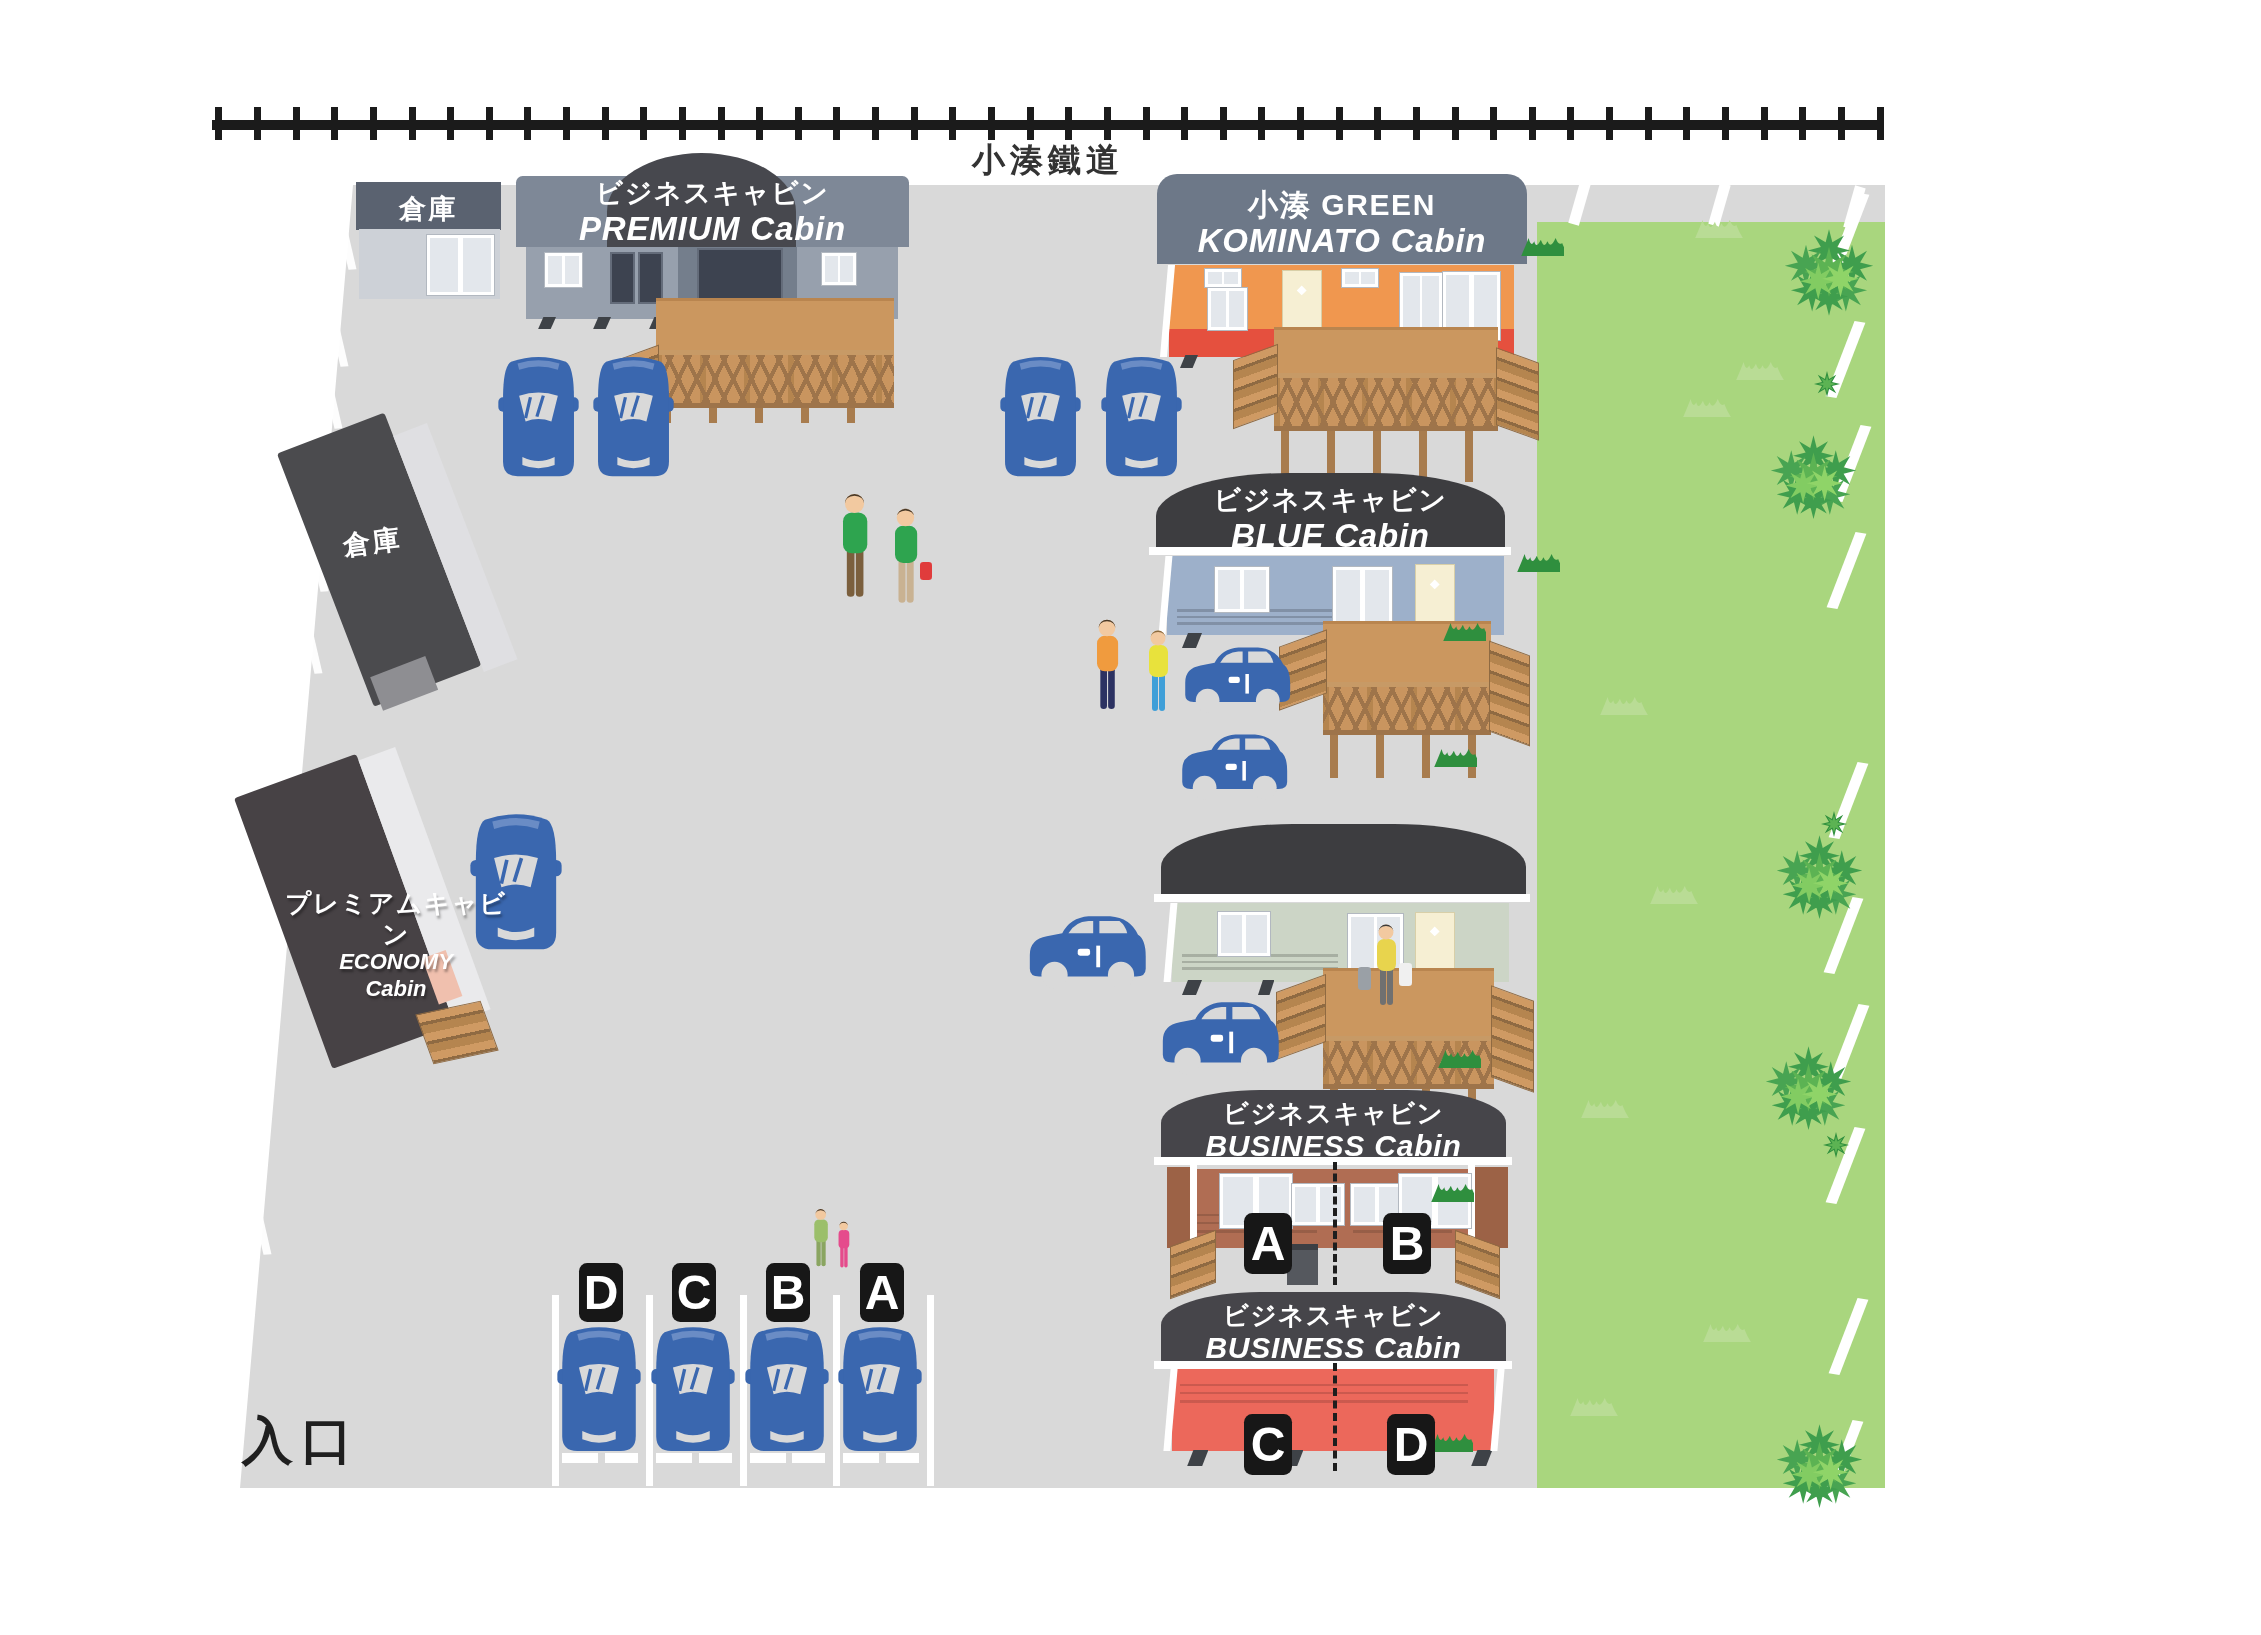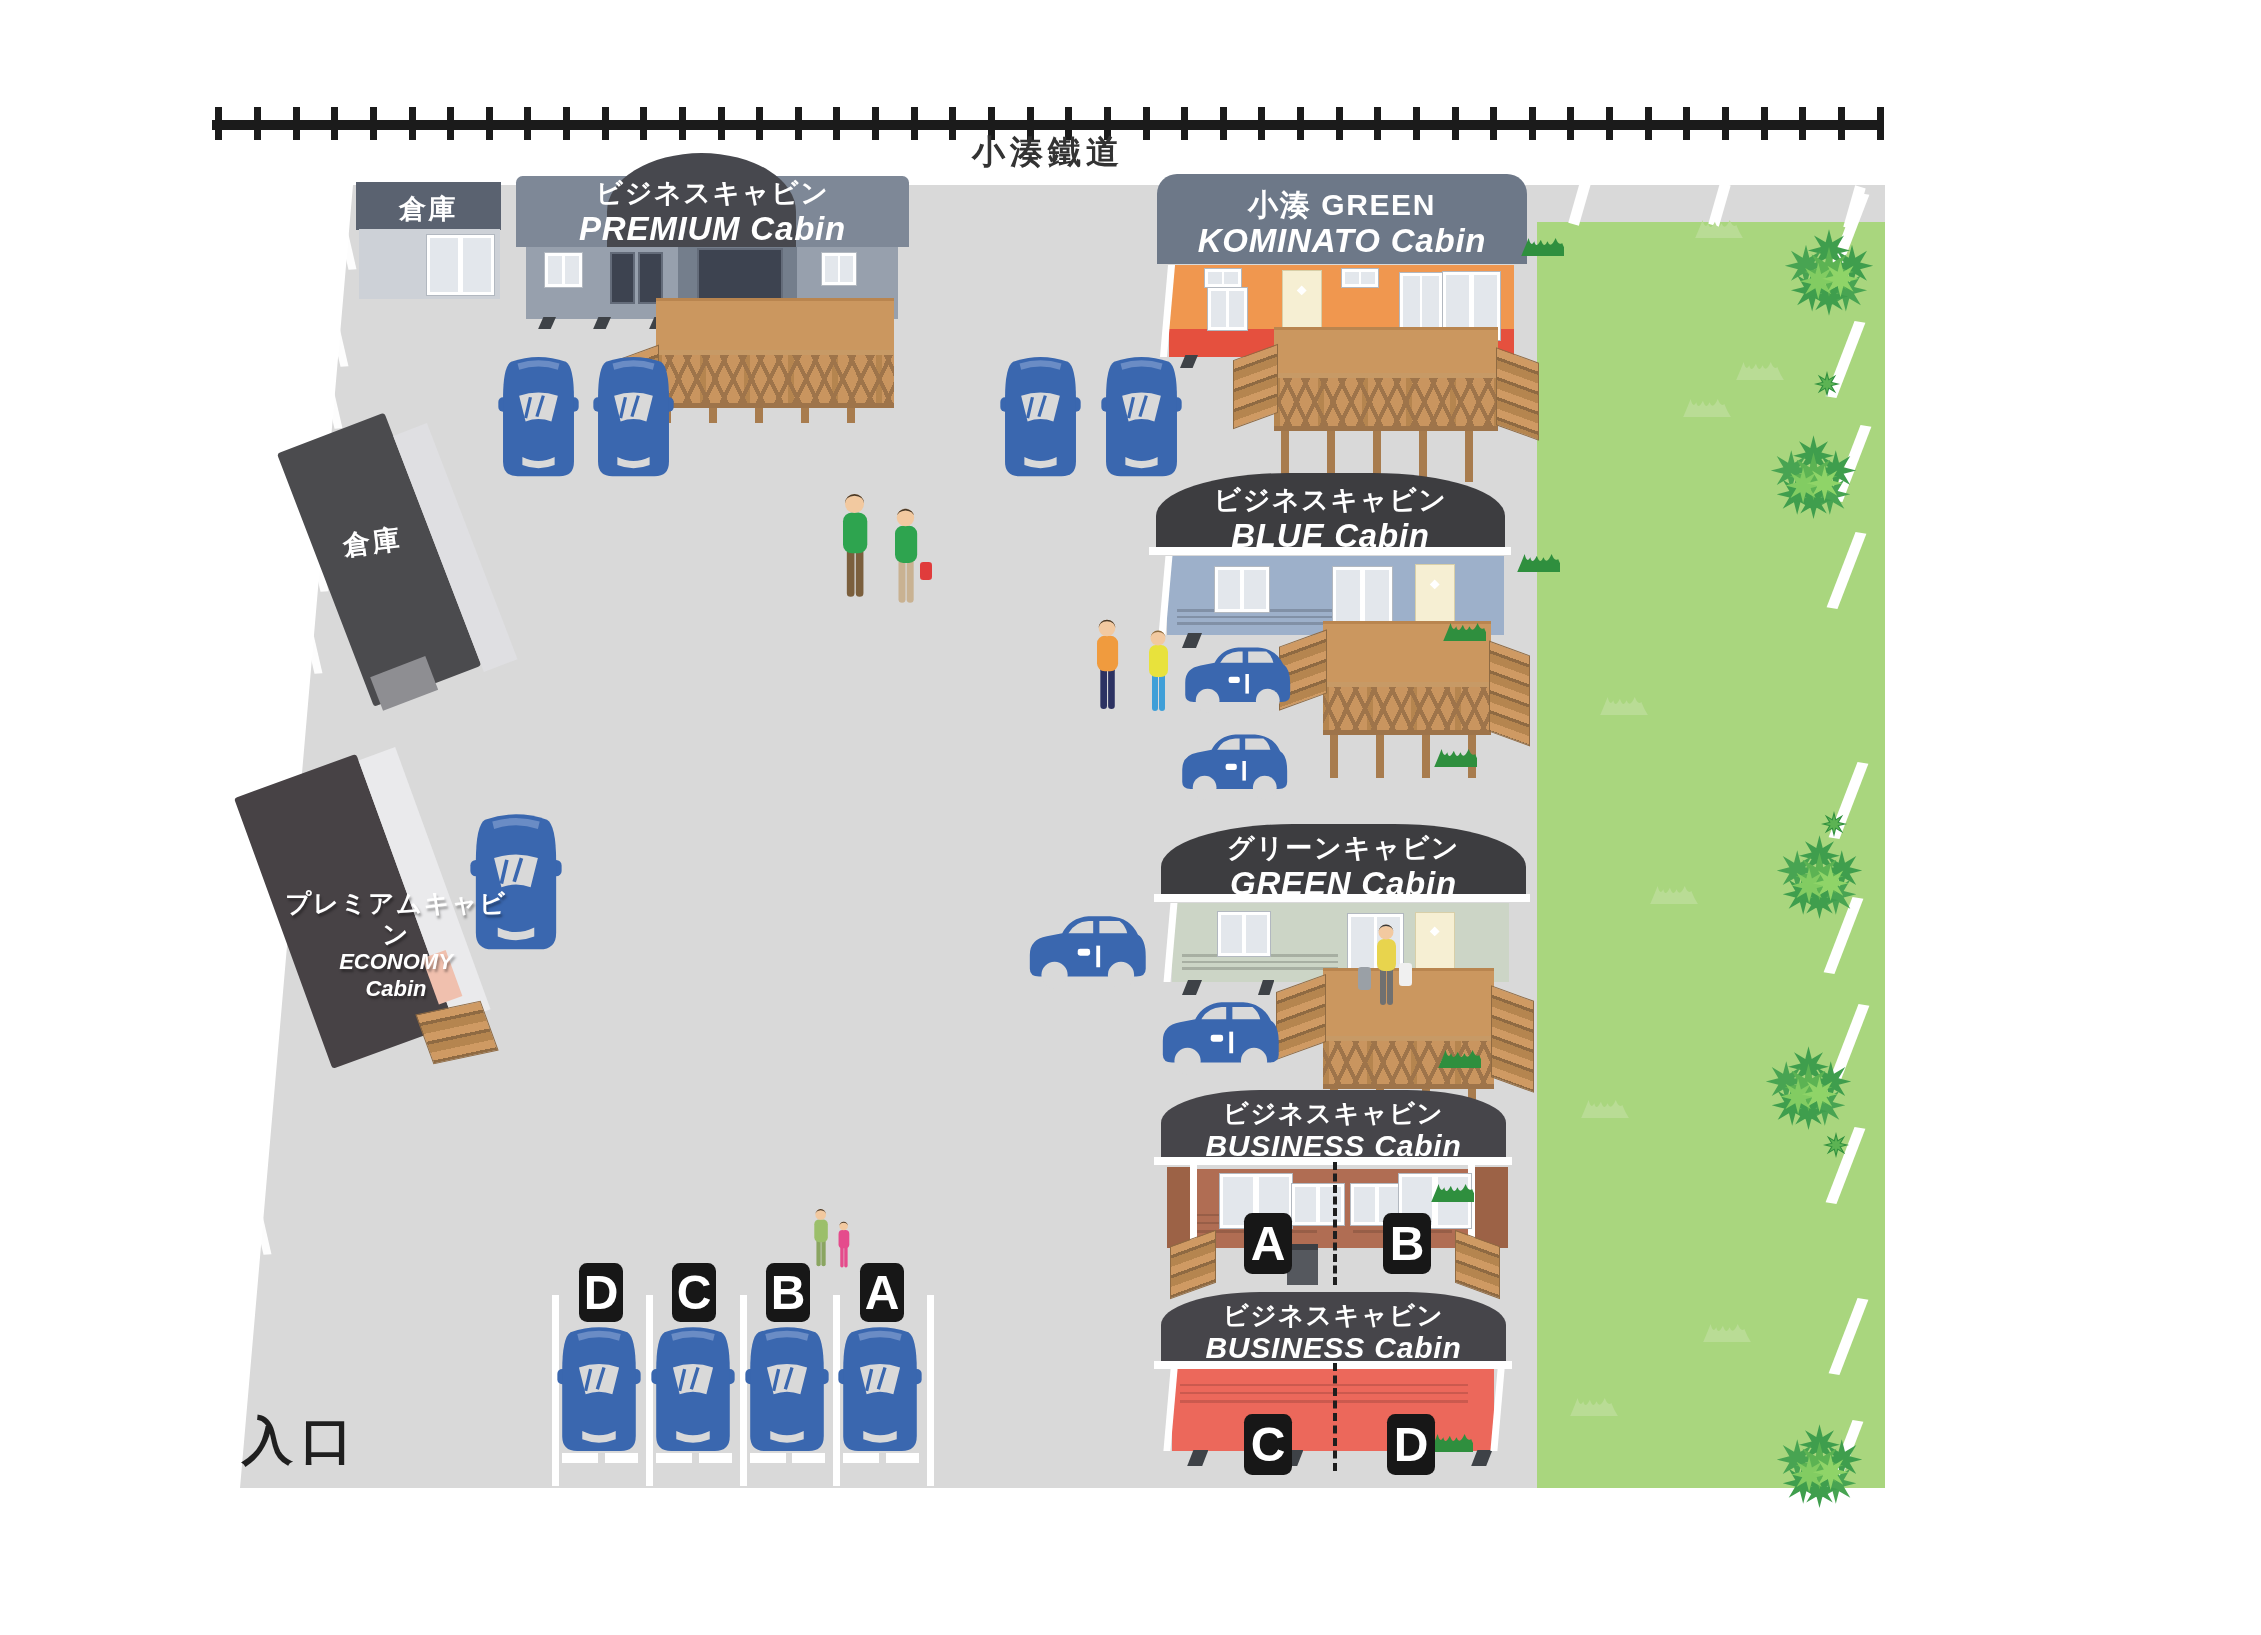--- a/index.html
+++ b/index.html
@@ -6,21 +6,21 @@
   .canvas{position:relative;width:2261px;height:1636px;background:#ffffff;
           font-family:"Liberation Sans",sans-serif;overflow:hidden;}
   .abs{position:absolute;}
   
   .pavement{left:0;top:0;width:2261px;height:1636px;background:#d9d9d9;z-index:1;
     clip-path:polygon(353px 185px,1885px 185px,1885px 222px,1537px 222px,1537px 1488px,240px 1488px);}
   .lawn{left:1537px;top:222px;width:348px;height:1266px;background:#a9d67e;z-index:1;}
   
   .railbar{left:212px;top:120px;width:1670px;height:10px;background:#1b1b1b;z-index:4;}
   .tick{position:absolute;width:7.4px;height:33px;background:#1b1b1b;z-index:4;}
-  .rail-label{left:892px;top:130px;width:312px;text-align:center;font-size:33px;font-weight:600;
+  .rail-label{left:892px;top:138px;width:312px;text-align:center;font-size:33px;font-weight:600;
     color:#333;letter-spacing:5px;z-index:5;}
   
   .fence{position:absolute;width:10.7px;height:79px;background:#fff;transform:rotate(9deg) skewX(-12deg);z-index:2;}
   .fencel{position:absolute;width:8.2px;height:66px;background:#fff;transform:rotate(-5deg) skewX(8deg);z-index:2;opacity:.95;}
   .fencet{position:absolute;width:10.7px;height:43px;background:#fff;transform:rotate(16deg);z-index:2;}
   
   .dec{position:absolute;z-index:2;}
   .veh{position:absolute;z-index:4;}
   .ppl{position:absolute;z-index:5;}
   
@@ -201,24 +201,20 @@
   <div class="foot" style="left:1182px;top:633px;width:20px;height:15px;"></div>
   <div class="foot" style="left:1468px;top:633px;width:20px;height:15px;"></div>
   <div class="floor" style="left:1323px;top:621px;width:168px;height:61px;"></div>
   <div class="rail" style="left:1323px;top:682px;width:168px;height:43px;"></div>
   <div class="legs" style="left:1330px;top:725px;width:155px;height:53px;"></div>
   <div class="stairs sl" style="left:1279px;top:638px;width:46px;height:62px;"></div>
   <div class="stairs sr" style="left:1489px;top:648px;width:39px;height:89px;"></div>
 
   <div class="roof" style="left:1161px;top:824px;width:365px;height:76px;background:#3d3d40;border-radius:132px 132px 0 0 / 43px 43px 0 0;"></div>
   <div class="fascia" style="left:1154px;top:894px;width:376px;height:8.2px;"></div>
-  <div class="rlbl" style="left:1161px;top:833px;width:365px;">
-    <span class="jp">グリーンキャビン</span>
-    <span class="en">GREEN Cabin</span>
-  </div>
   <div class="wall" style="left:1172px;top:903px;width:337px;height:79px;background:#ccd5c6;"></div>
   <div class="trim" style="left:1167px;top:903px;height:79px;"></div>
   <div class="grooves" style="left:1182px;top:950px;width:156px;height:20px;"></div>
   <div class="win" style="left:1218px;top:912px;width:46px;height:38px;"></div>
   <div class="win" style="left:1348px;top:914px;width:49px;height:58px;"></div>
   <div class="cdoor" style="left:1415px;top:912px;width:38px;height:59px;"></div>
   <div class="foot" style="left:1182px;top:980px;width:20px;height:15px;"></div>
   <div class="foot" style="left:1258px;top:980px;width:16.4px;height:15px;"></div>
   <div class="foot" style="left:1470px;top:980px;width:20px;height:15px;"></div>
   <div class="floor" style="left:1323px;top:968px;width:171px;height:67px;"></div>

